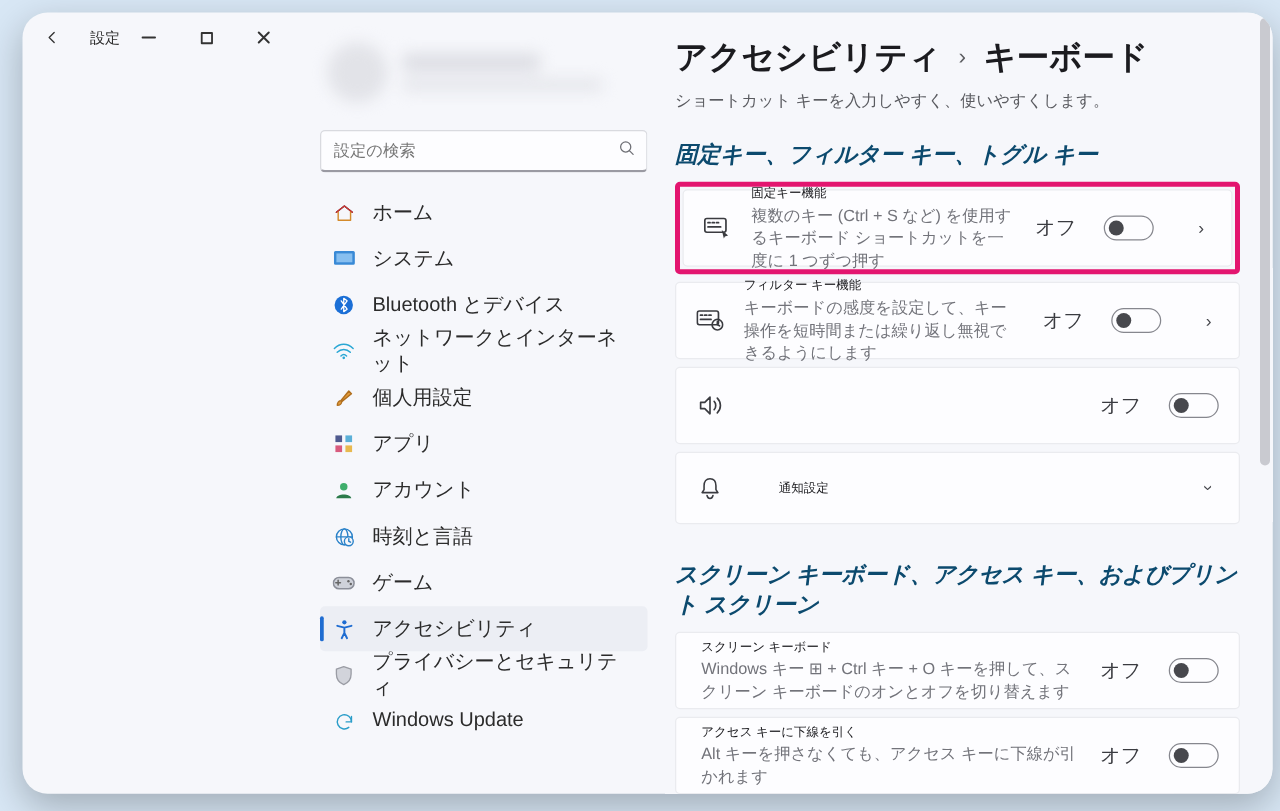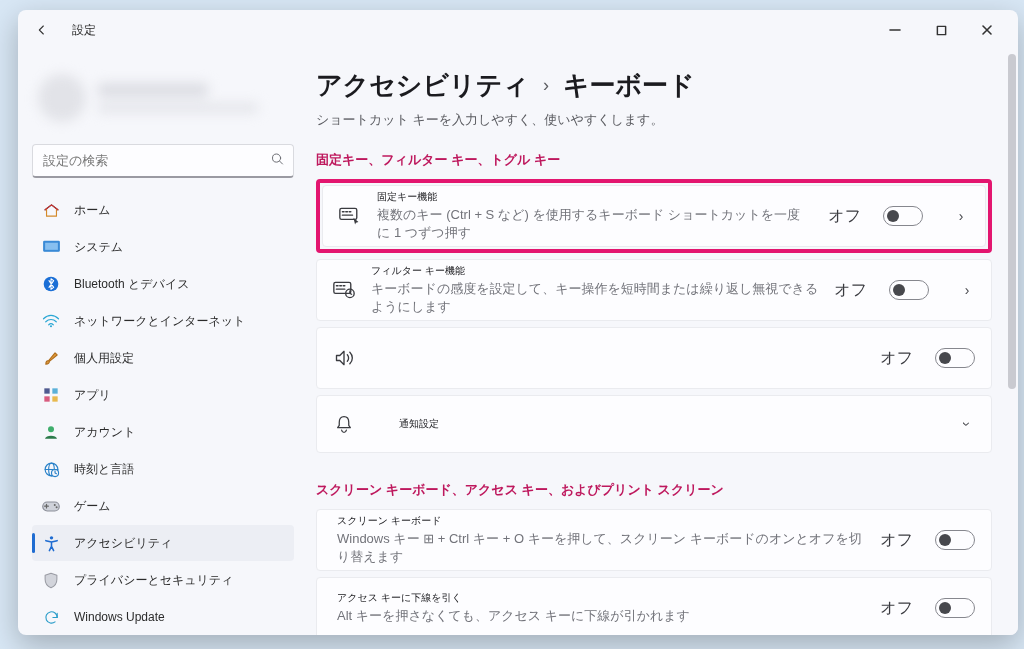--- a/index.html
+++ b/index.html
@@ -1,50 +1,50 @@
 <!DOCTYPE html>
 <html><head>
 <meta charset="utf-8">
 <style>
   * { box-sizing: border-box; margin: 0; padding: 0; }
   html, body { width: 1024px; height: 649px; font-family: "Segoe UI", "Yu Gothic UI", "Meiryo", sans-serif; background:#d8e7f5; overflow:hidden;}
   .window {
     position:absolute; left:18px; top:10px; right:6px; bottom:14px;
-    background:#f6f7fb; border-radius:8px;
+    background:#f6f7fb; border-radius:20px;
     box-shadow:0 10px 30px rgba(0,0,0,.25);
-    display:flex; flex-direction:column;
+    display:flex; flex-direction:row;
     overflow:hidden;
   }
   
   .titlebar { height:40px; display:flex; align-items:center; padding:0 8px; color:#333; }
   .titlebar .back { width:32px; height:32px; display:flex; align-items:center; justify-content:center; border-radius:4px; }
   .titlebar .title { font-size:12px; margin-left:14px; color:#2b2b2b; }
   .winbtns { margin-left:auto; display:flex; }
   .winbtn { width:46px; height:32px; display:flex; align-items:center; justify-content:center; color:#333; }
   
   .body { flex:1; display:flex; overflow:hidden; }
   .sidebar { width:290px; padding:0 14px 8px 14px; overflow:auto; }
   .profile { height:56px; margin:20px 6px 18px 6px; filter: blur(6px); display:flex; align-items:center; gap:12px; }
   .profile .avatar { width:48px; height:48px; background:#e2e3e8; border-radius:50%; }
   .profile .lines .l1 { width:110px; height:14px; background:#dcdde3; border-radius:3px; margin-bottom:6px;}
   .profile .lines .l2 { width:160px; height:10px; background:#e4e5ea; border-radius:3px;}
   .search { position:relative; height:34px; background:#fdfdff; border:1px solid #d9dadf; border-radius:4px; display:flex; align-items:center; padding:0 32px 0 10px; margin-bottom:14px; border-bottom:2px solid #9a9aa2; }
   .search input { border:none; outline:none; background:transparent; width:100%; font-size:13px; color:#8b5cf6; }
   .search .mag { position:absolute; right:8px; top:50%; transform:translateY(-50%); color:#6d6e74; }
   .nav { display:flex; flex-direction:column; gap:1px; }
-  .nav-item { height:36px; display:flex; align-items:center; gap:14px; padding:0 10px; border-radius:4px; font-size:12px; color:#2b2b2b; cursor:pointer; }
+  .nav-item { height:36px; display:flex; align-items:center; gap:14px; padding:0 10px; border-radius:4px; font-size:16px; color:#2b2b2b; cursor:pointer; }
   .nav-item .icn { width:18px; height:18px; display:flex; align-items:center; justify-content:center; font-size:15px; }
   .nav-item.active { background:#eceef4; position:relative; }
   .nav-item.active::before { content:""; position:absolute; left:0; top:8px; bottom:8px; width:3px; background:#1f6cd1; border-radius:2px;}
   
   .content { flex:1; padding:18px 26px 8px 8px; overflow:auto; background:#f6f7fb; position:relative; }
   .breadcrumb { display:flex; align-items:center; gap:14px; font-size:26px; font-weight:600; color:#1b1b1f; margin-bottom:8px; }
   .breadcrumb .chev { font-size:18px; color:#5d5e62; font-weight:400; }
   .subheading { font-size:13px; color:#5a5b60; margin-bottom:22px; }
-  .section-label { font-size:13px; font-weight:600; color:#be185d; margin:4px 0 10px 0; }
+  .section-label { font-size:18px; font-weight:600; color:#0c4a6e; margin:4px 0 10px 0;font-style:italic; }
   .card { background:#fdfdff; border:1px solid #eaebef; border-radius:4px; height:62px; display:flex; align-items:center; padding:0 16px; margin-bottom:6px; gap:16px; }
   .card.small { height:58px;gap:44px; }
   .card .icn { width:22px; height:22px; display:flex; align-items:center; justify-content:center; color:#3a3b40; flex-shrink:0;}
   .card .texts { flex:1; min-width:0; }
   .card .t1 { font-size:10px; color:#1b1b1f; }
   .card .t2 { font-size:13px; color:#72737a; margin-top:2px; }
   .card .state { font-size:16px; color:#3a3b40; margin-right:6px; }
   .toggle { width:40px; height:20px; border-radius:20px; background:#fdfdff; border:1px solid #86878e; position:relative; flex-shrink:0; }
   .toggle::after { content:""; position:absolute; left:3px; top:50%; transform:translateY(-50%); width:12px; height:12px; border-radius:50%; background:#47484d; }
   .arrow { width:16px; text-align:center; color:#45464b; font-size:14px; margin-left:14px; flex-shrink:0;}

